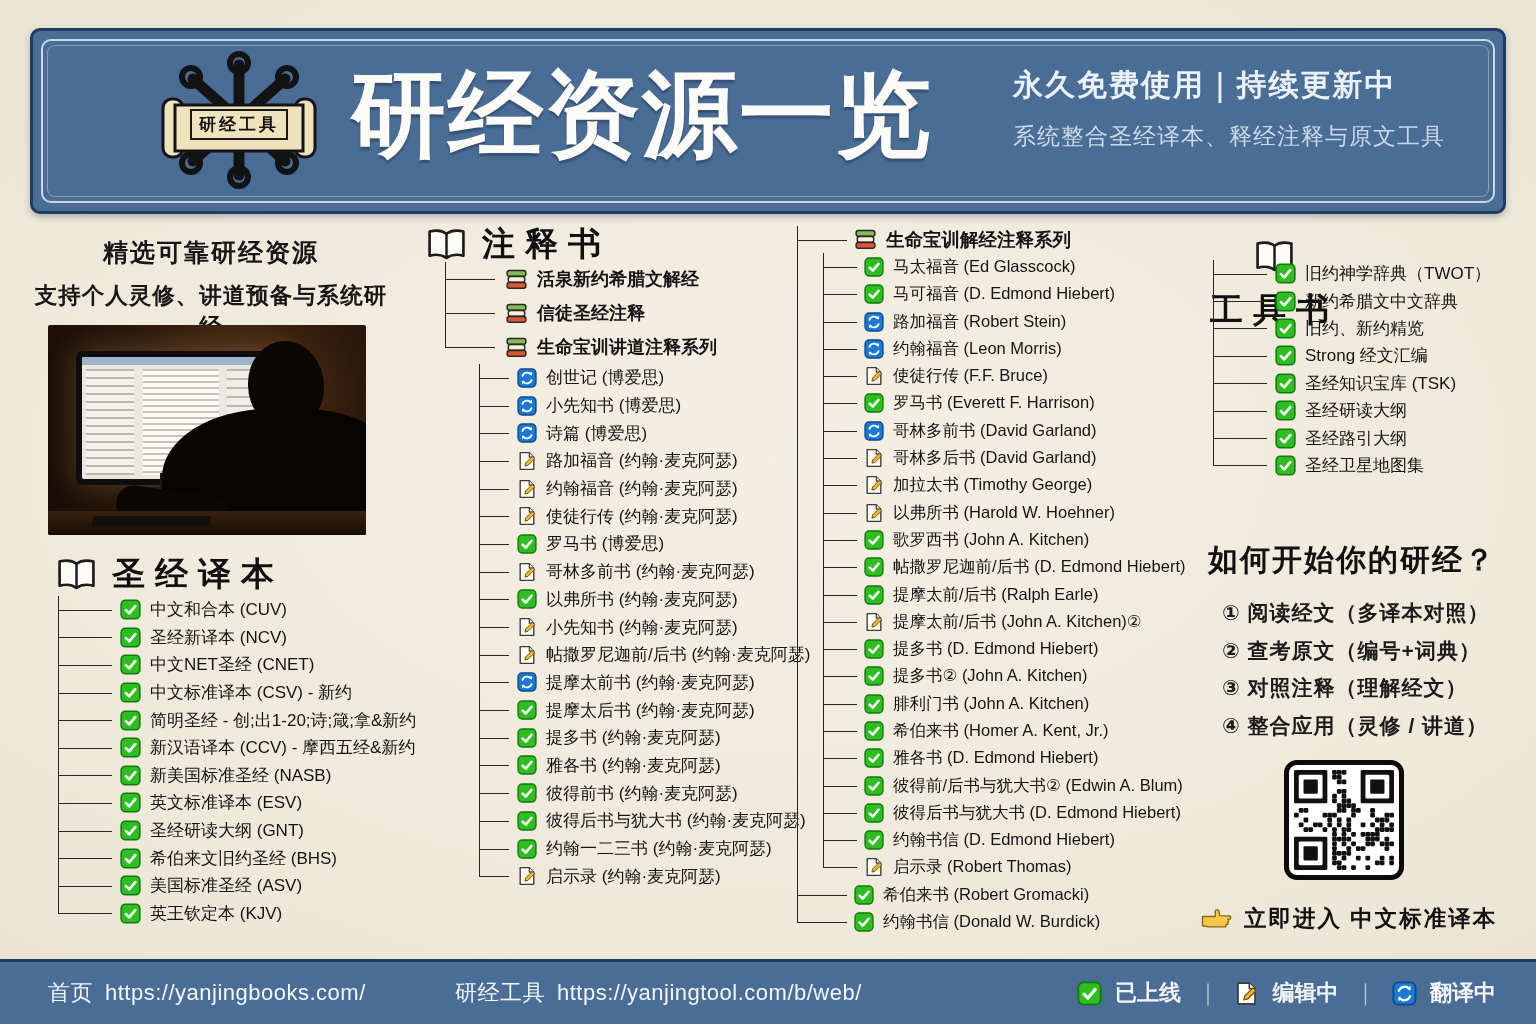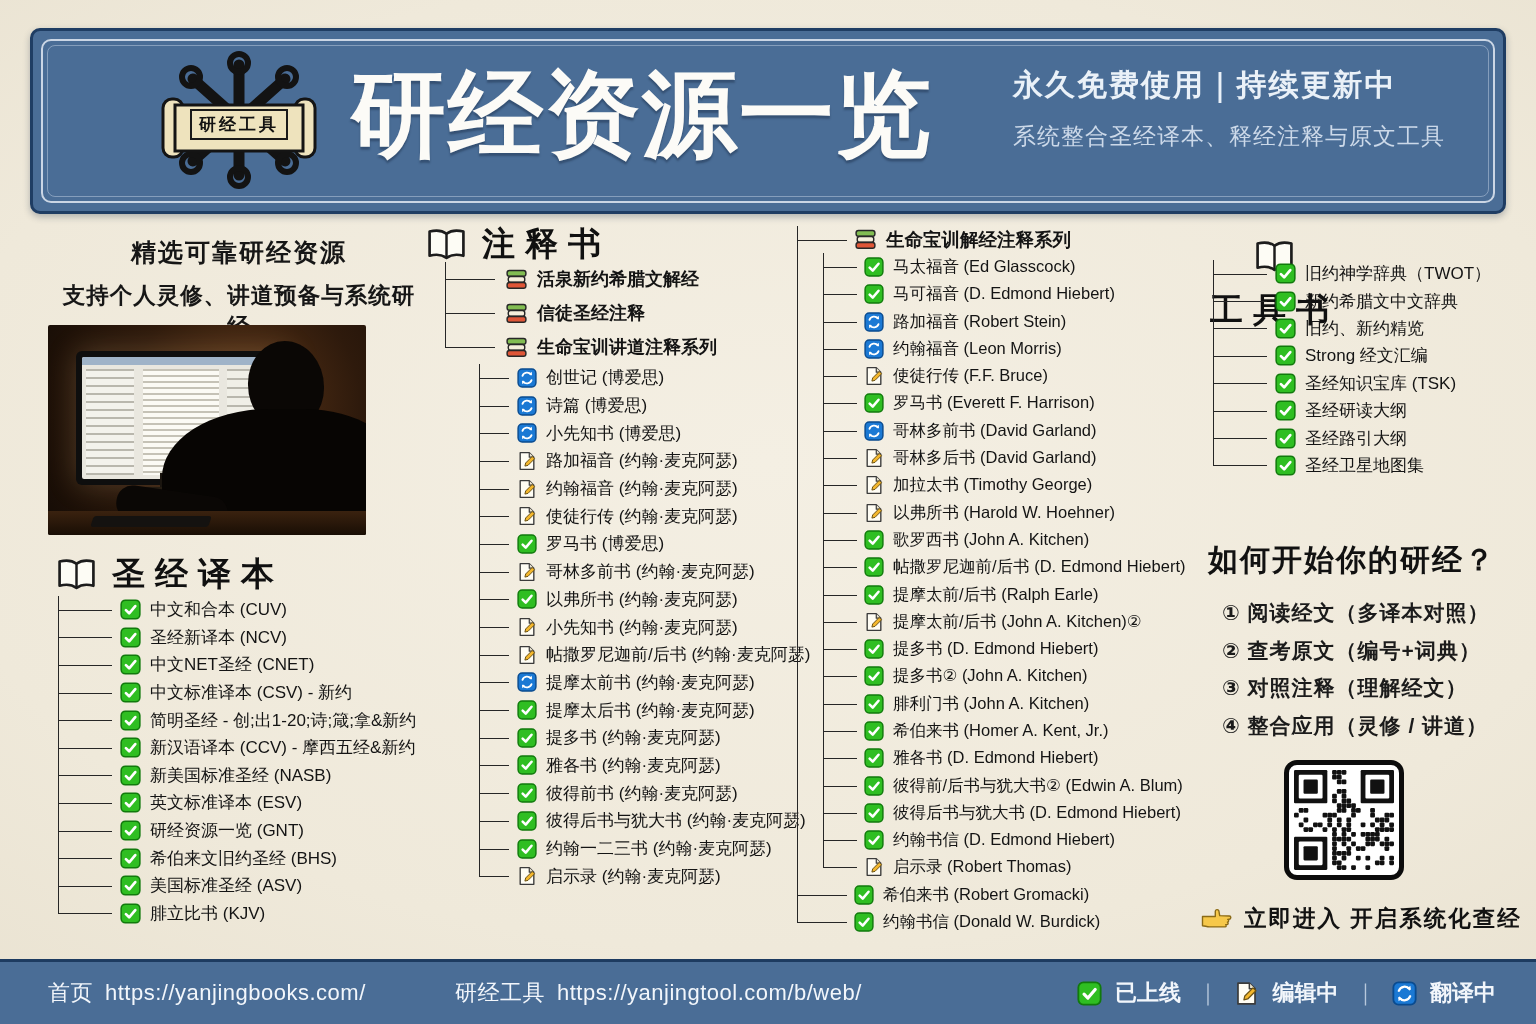--- a/index.html
+++ b/index.html
@@ -17,21 +17,21 @@
   .logo-label{position:absolute;left:50%;top:60px;transform:translateX(-50%);border:2px solid #191919;
     padding:2px 7px;font-size:17px;font-weight:700;letter-spacing:3px;color:#131313;white-space:nowrap;}
   #title{position:absolute;left:318px;top:50%;transform:translateY(-54%);font-size:95px;font-weight:900;
     color:#fcfbf7;letter-spacing:2px;white-space:nowrap;text-shadow:0 3px 2px rgba(18,33,58,.38);
     font-family:"DejaVu Serif","Liberation Serif",serif;}
   #taglines{position:absolute;right:44px;top:34px;width:446px;text-align:left;color:#eaf1f8;}
   .tg1{font-size:30px;font-weight:700;letter-spacing:2px;}
   .tg2{font-size:23px;margin-top:15px;color:#ccd9e9;letter-spacing:1px;}
 
   
-  #intro{position:absolute;left:28px;top:236px;width:366px;text-align:center;color:#161616;margin-left:28px;}
+  #intro{position:absolute;left:28px;top:236px;width:366px;text-align:center;color:#161616;}
   .intro1{font-size:25px;font-weight:800;letter-spacing:2px;}
   .intro2{font-size:22.5px;margin-top:11px;letter-spacing:1px;font-weight:600;}
   #photo{position:absolute;left:48px;top:325px;width:318px;height:210px;overflow:hidden;border-radius:2px;
     background:radial-gradient(circle at 62% 36%, #5a3417 0%, #2e1a0c 48%, #140b05 100%);}
   .monitor{position:absolute;left:28px;top:26px;width:202px;height:122px;background:#0e0e0e;border-radius:6px;
     padding:6px;box-shadow:0 0 30px rgba(255,205,140,.22);}
   .screen{width:100%;height:100%;background:#e9e7df;border-radius:2px;position:relative;overflow:hidden;}
   .scr-top{position:absolute;left:0;top:0;right:0;height:8px;background:#9fb3c8;}
   .scr-a{position:absolute;left:4px;top:12px;width:24%;bottom:4px;background:
     repeating-linear-gradient(180deg,#b9b7ad 0 2px,transparent 2px 8px) #f3f2ec;}
@@ -285,21 +285,21 @@
         </span>
         <span class="lbl">英文标准译本 (ESV)</span>
       </div>
       <div class="trow l0">
         <span class="ticon" style="height: 21px; width: 21px;">
           <svg viewBox="0 0 22 22">
             <rect x="1.2" y="1.2" width="19.6" height="19.6" rx="4.5" fill="#2fbe22" stroke="#117a0c" stroke-width="1.6"></rect>
             <path d="M6.2 11.6l3.4 3.4 6.4-7.6" fill="none" stroke="#fff" stroke-width="2.8" stroke-linecap="round" stroke-linejoin="round"></path>
           </svg>
         </span>
-        <span class="lbl">研经资源一览 (GNT)</span>
+        <span class="lbl">圣经研读大纲 (GNT)</span>
       </div>
       <div class="trow l0">
         <span class="ticon" style="height: 21px; width: 21px;">
           <svg viewBox="0 0 22 22">
             <rect x="1.2" y="1.2" width="19.6" height="19.6" rx="4.5" fill="#2fbe22" stroke="#117a0c" stroke-width="1.6"></rect>
             <path d="M6.2 11.6l3.4 3.4 6.4-7.6" fill="none" stroke="#fff" stroke-width="2.8" stroke-linecap="round" stroke-linejoin="round"></path>
           </svg>
         </span>
         <span class="lbl">希伯来文旧约圣经 (BHS)</span>
       </div>
@@ -312,21 +312,21 @@
         </span>
         <span class="lbl">美国标准圣经 (ASV)</span>
       </div>
       <div class="trow l0 last">
         <span class="ticon" style="height: 21px; width: 21px;">
           <svg viewBox="0 0 22 22">
             <rect x="1.2" y="1.2" width="19.6" height="19.6" rx="4.5" fill="#2fbe22" stroke="#117a0c" stroke-width="1.6"></rect>
             <path d="M6.2 11.6l3.4 3.4 6.4-7.6" fill="none" stroke="#fff" stroke-width="2.8" stroke-linecap="round" stroke-linejoin="round"></path>
           </svg>
         </span>
-        <span class="lbl">腓立比书 (KJV)</span>
+        <span class="lbl">英王钦定本 (KJV)</span>
       </div>
     </div>
   <div id="tree-comm" class="tree t2">
       <div class="trow l0 bold">
         <span class="ticon" style="height: 23px; width: 23px;">
           <svg viewBox="0 0 24 24">
             <rect x="2.2" y="2.6" width="19.6" height="6" rx="2.4" fill="#82bd52" stroke="#272727" stroke-width="1.5"></rect>
             <rect x="3.4" y="8.9" width="17.2" height="6" rx="2.4" fill="#f6efdb" stroke="#272727" stroke-width="1.5"></rect>
             <rect x="2.2" y="15.2" width="19.6" height="6" rx="2.4" fill="#df5637" stroke="#272727" stroke-width="1.5"></rect>
           </svg>
@@ -369,33 +369,33 @@
         <div class="trow l1">
           <span class="ticon" style="height: 20px; width: 20px;">
             <svg viewBox="0 0 22 22">
               <rect x="1.2" y="1.2" width="19.6" height="19.6" rx="4.5" fill="#1b79d4" stroke="#0a4b8f" stroke-width="1.6"></rect>
               <path d="M6 8.6a5.4 5.4 0 0 1 9.4-1.4" fill="none" stroke="#fff" stroke-width="2" stroke-linecap="round"></path>
               <path d="M16.2 4.2l.3 3.6-3.5-.9z" fill="#fff"></path>
               <path d="M16 13.4a5.4 5.4 0 0 1-9.4 1.4" fill="none" stroke="#fff" stroke-width="2" stroke-linecap="round"></path>
               <path d="M5.8 17.8l-.3-3.6 3.5.9z" fill="#fff"></path>
             </svg>
           </span>
-          <span class="lbl">诗篇 (博爱思)</span>
+          <span class="lbl">小先知书 (博爱思)</span>
         </div>
         <div class="trow l1">
           <span class="ticon" style="height: 20px; width: 20px;">
             <svg viewBox="0 0 22 22">
               <rect x="1.2" y="1.2" width="19.6" height="19.6" rx="4.5" fill="#1b79d4" stroke="#0a4b8f" stroke-width="1.6"></rect>
               <path d="M6 8.6a5.4 5.4 0 0 1 9.4-1.4" fill="none" stroke="#fff" stroke-width="2" stroke-linecap="round"></path>
               <path d="M16.2 4.2l.3 3.6-3.5-.9z" fill="#fff"></path>
               <path d="M16 13.4a5.4 5.4 0 0 1-9.4 1.4" fill="none" stroke="#fff" stroke-width="2" stroke-linecap="round"></path>
               <path d="M5.8 17.8l-.3-3.6 3.5.9z" fill="#fff"></path>
             </svg>
           </span>
-          <span class="lbl">小先知书 (博爱思)</span>
+          <span class="lbl">诗篇 (博爱思)</span>
         </div>
         <div class="trow l1">
           <span class="ticon" style="height: 20px; width: 20px;">
             <svg viewBox="0 0 22 22">
               <path d="M3.5 1.8h10l5 5v13.4h-15z" fill="#fffdf4" stroke="#3b3b3b" stroke-width="1.5" stroke-linejoin="round"></path>
               <path d="M13.5 1.8v5h5" fill="#ece5cf" stroke="#3b3b3b" stroke-width="1.3" stroke-linejoin="round"></path>
               <path d="M9.5 13.2l7.2-7.2 2.6 2.6-7.2 7.2-3.4.8z" fill="#f4b72c" stroke="#6d5312" stroke-width="1.1" stroke-linejoin="round"></path>
             </svg>
           </span>
           <span class="lbl">路加福音 (约翰·麦克阿瑟)</span>
@@ -1002,21 +1002,21 @@
         <rect x="5" y="75" width="25" height="25" fill="#fff" rx="1.2"></rect>
         <rect x="10" y="80" width="15" height="15" fill="#111" rx="1.2"></rect>
       </svg>
   </div>
   <div id="cta">
     <span class="hand">
         <svg viewBox="0 0 34 26">
           <path d="M2.5 10.5h12.8V5.2c0-2 3.2-2.2 3.6-.2l.8 4.6 9.6.4c2 .1 2 3 0 3.2l-1.6.2c1.5.5 1.2 2.5-.3 2.7 1.2.6.8 2.4-.5 2.5l-1.2.1c1 .6.6 2.2-.6 2.2H9.5c-2.6 0-4.4-1-7-1.2z" fill="#f6c84a" stroke="#8a6a16" stroke-width="1.4" stroke-linejoin="round"></path>
         </svg>
       </span>
-    <span class="cta-t">立即进入  开启系统化查经</span>
+    <span class="cta-t">立即进入  中文标准译本</span>
   </div>
 
   <div id="footer">
     <div class="f-item" id="f-home">
       <span>首页</span>
       <span>https://yanjingbooks.com/</span>
     </div>
     <div class="f-item" id="f-tool">
       <span>研经工具</span>
       <span>https://yanjingtool.com/b/web/</span>

